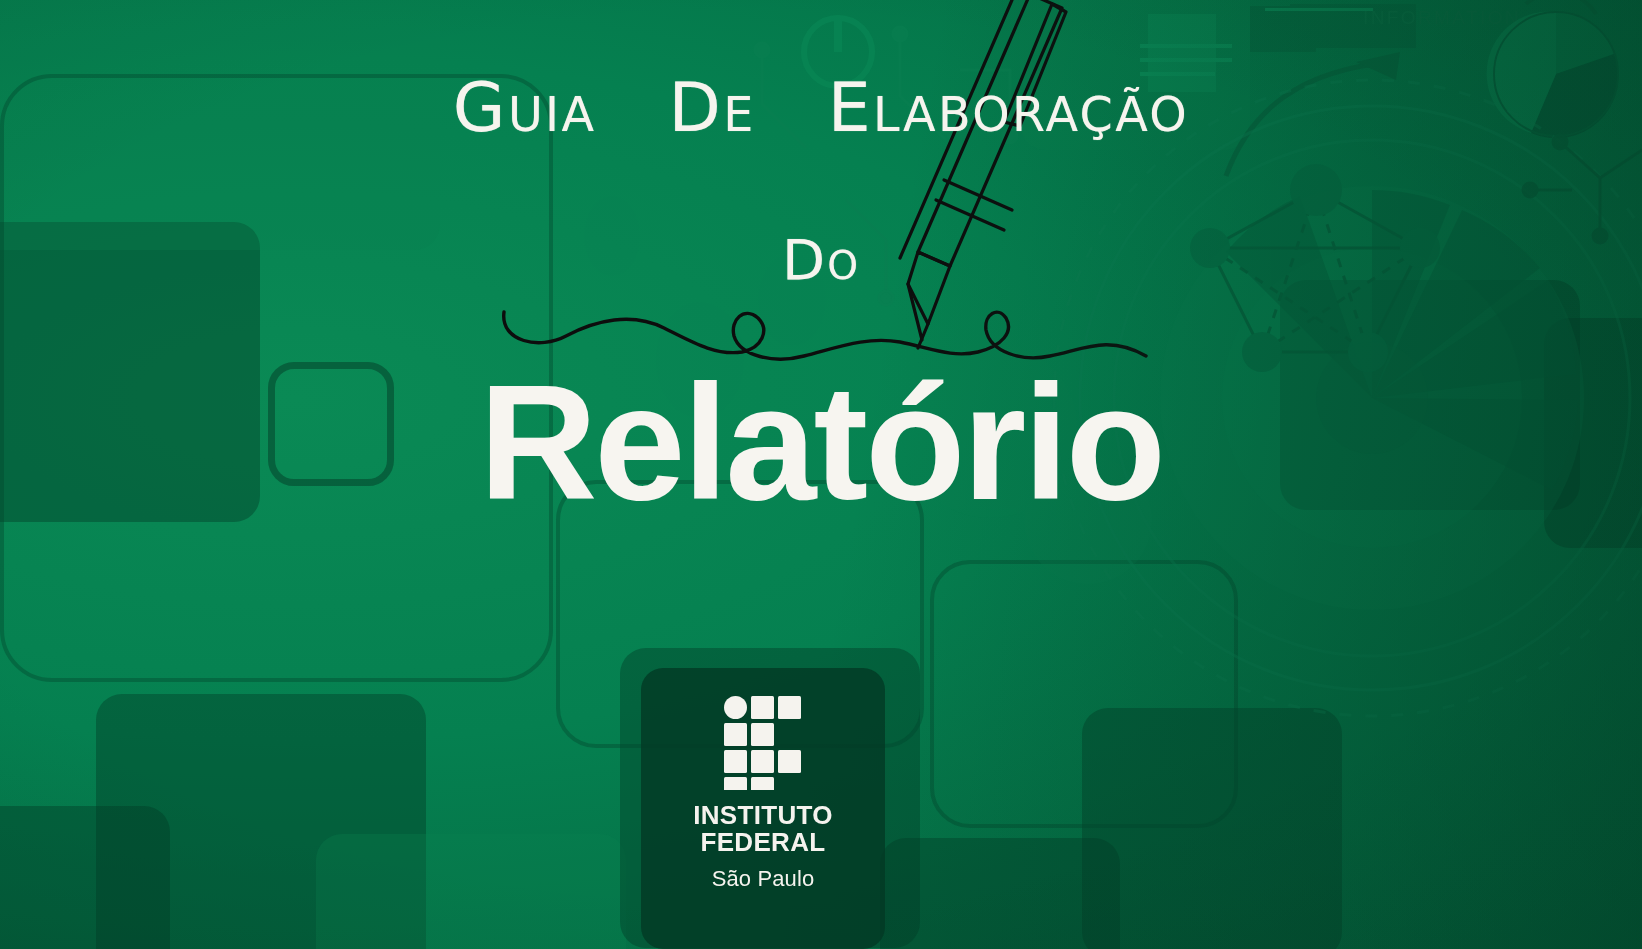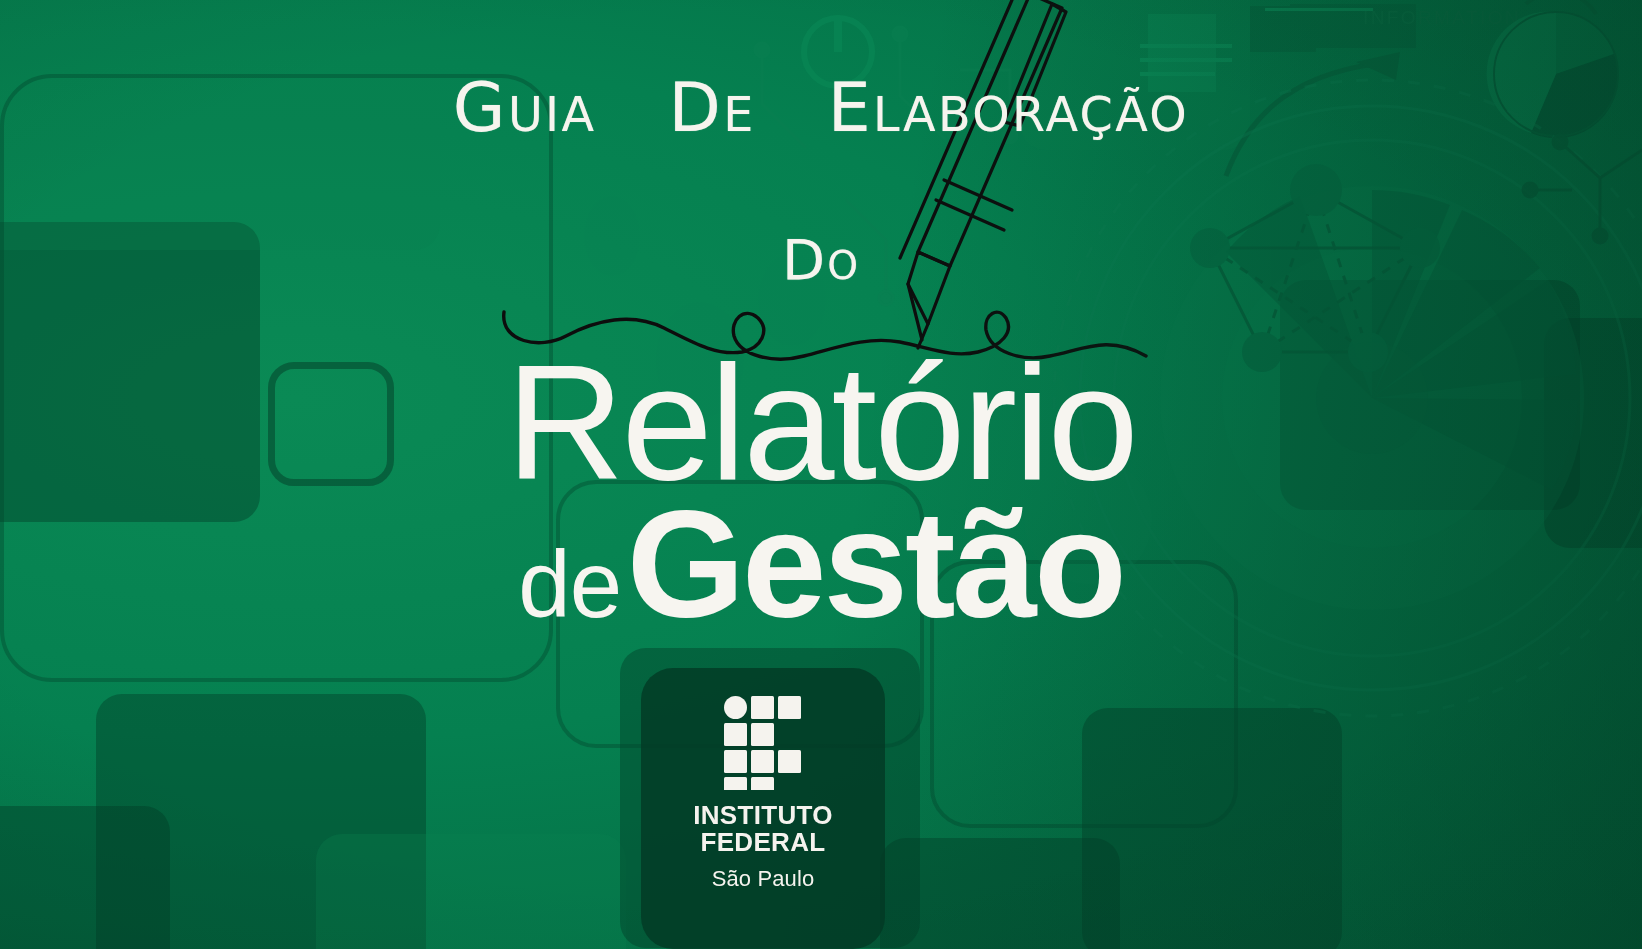--- a/index.html
+++ b/index.html
@@ -89,23 +89,23 @@
   }
 
   .big-title {
     position: absolute;
     left: 0;
     width: 100%;
     text-align: center;
     color: #f7f5f0;
   }
   #title-relatorio {
-    top: 348px;
+    top: 368px;
     font-size: 164px;
-    font-weight: 400;
+    font-weight: 700;
     line-height: 0.92;
     letter-spacing: -0.018em;
   }
   #title-gestao-row {
     top: 492px;
     font-size: 152px;
     line-height: 0.95;
     white-space: nowrap;
   }
   #title-gestao-row .de {
@@ -121,21 +121,21 @@
   }
 
   
   .logo-card {
     position: absolute;
     left: 641px;
     top: 668px;
     width: 244px;
     height: 281px;
     background: rgba(3, 56, 36, 0.78);
-    border-radius: 32px;
+    border-radius: 22px;
   }
   .logo-inner {
     position: absolute;
     left: 0;
     top: 0;
     width: 100%;
     display: flex;
     flex-direction: column;
     align-items: center;
   }
@@ -336,23 +336,20 @@
     <span>&nbsp;</span>
     <span><span>E</span><span class="smallcaps">LABORAÇÃO</span></span>
   </div>
 
   <div class="hand-line" id="line-do">
     <span><span>D</span><span class="smallcaps">O</span></span>
   </div>
 
   <div class="big-title" id="title-relatorio">Relatório</div>
 
-  <div class="big-title" id="title-gestao-row">
-    <span class="de">de</span><span class="gestao">Gestão</span>
-  </div>
 
   <div class="logo-card">
     <div class="logo-inner">
       <svg class="logo-mark" viewBox="0 0 78 94">
 
         <circle cx="11.5" cy="11.5" r="11.5" fill="#f5f3ee"></circle>
         <rect x="27" y="0" width="23" height="23" rx="1.5" fill="#f5f3ee"></rect>
         <rect x="54" y="0" width="23" height="23" rx="1.5" fill="#f5f3ee"></rect>
 
         <rect x="0" y="27" width="23" height="23" rx="1.5" fill="#f5f3ee"></rect>

